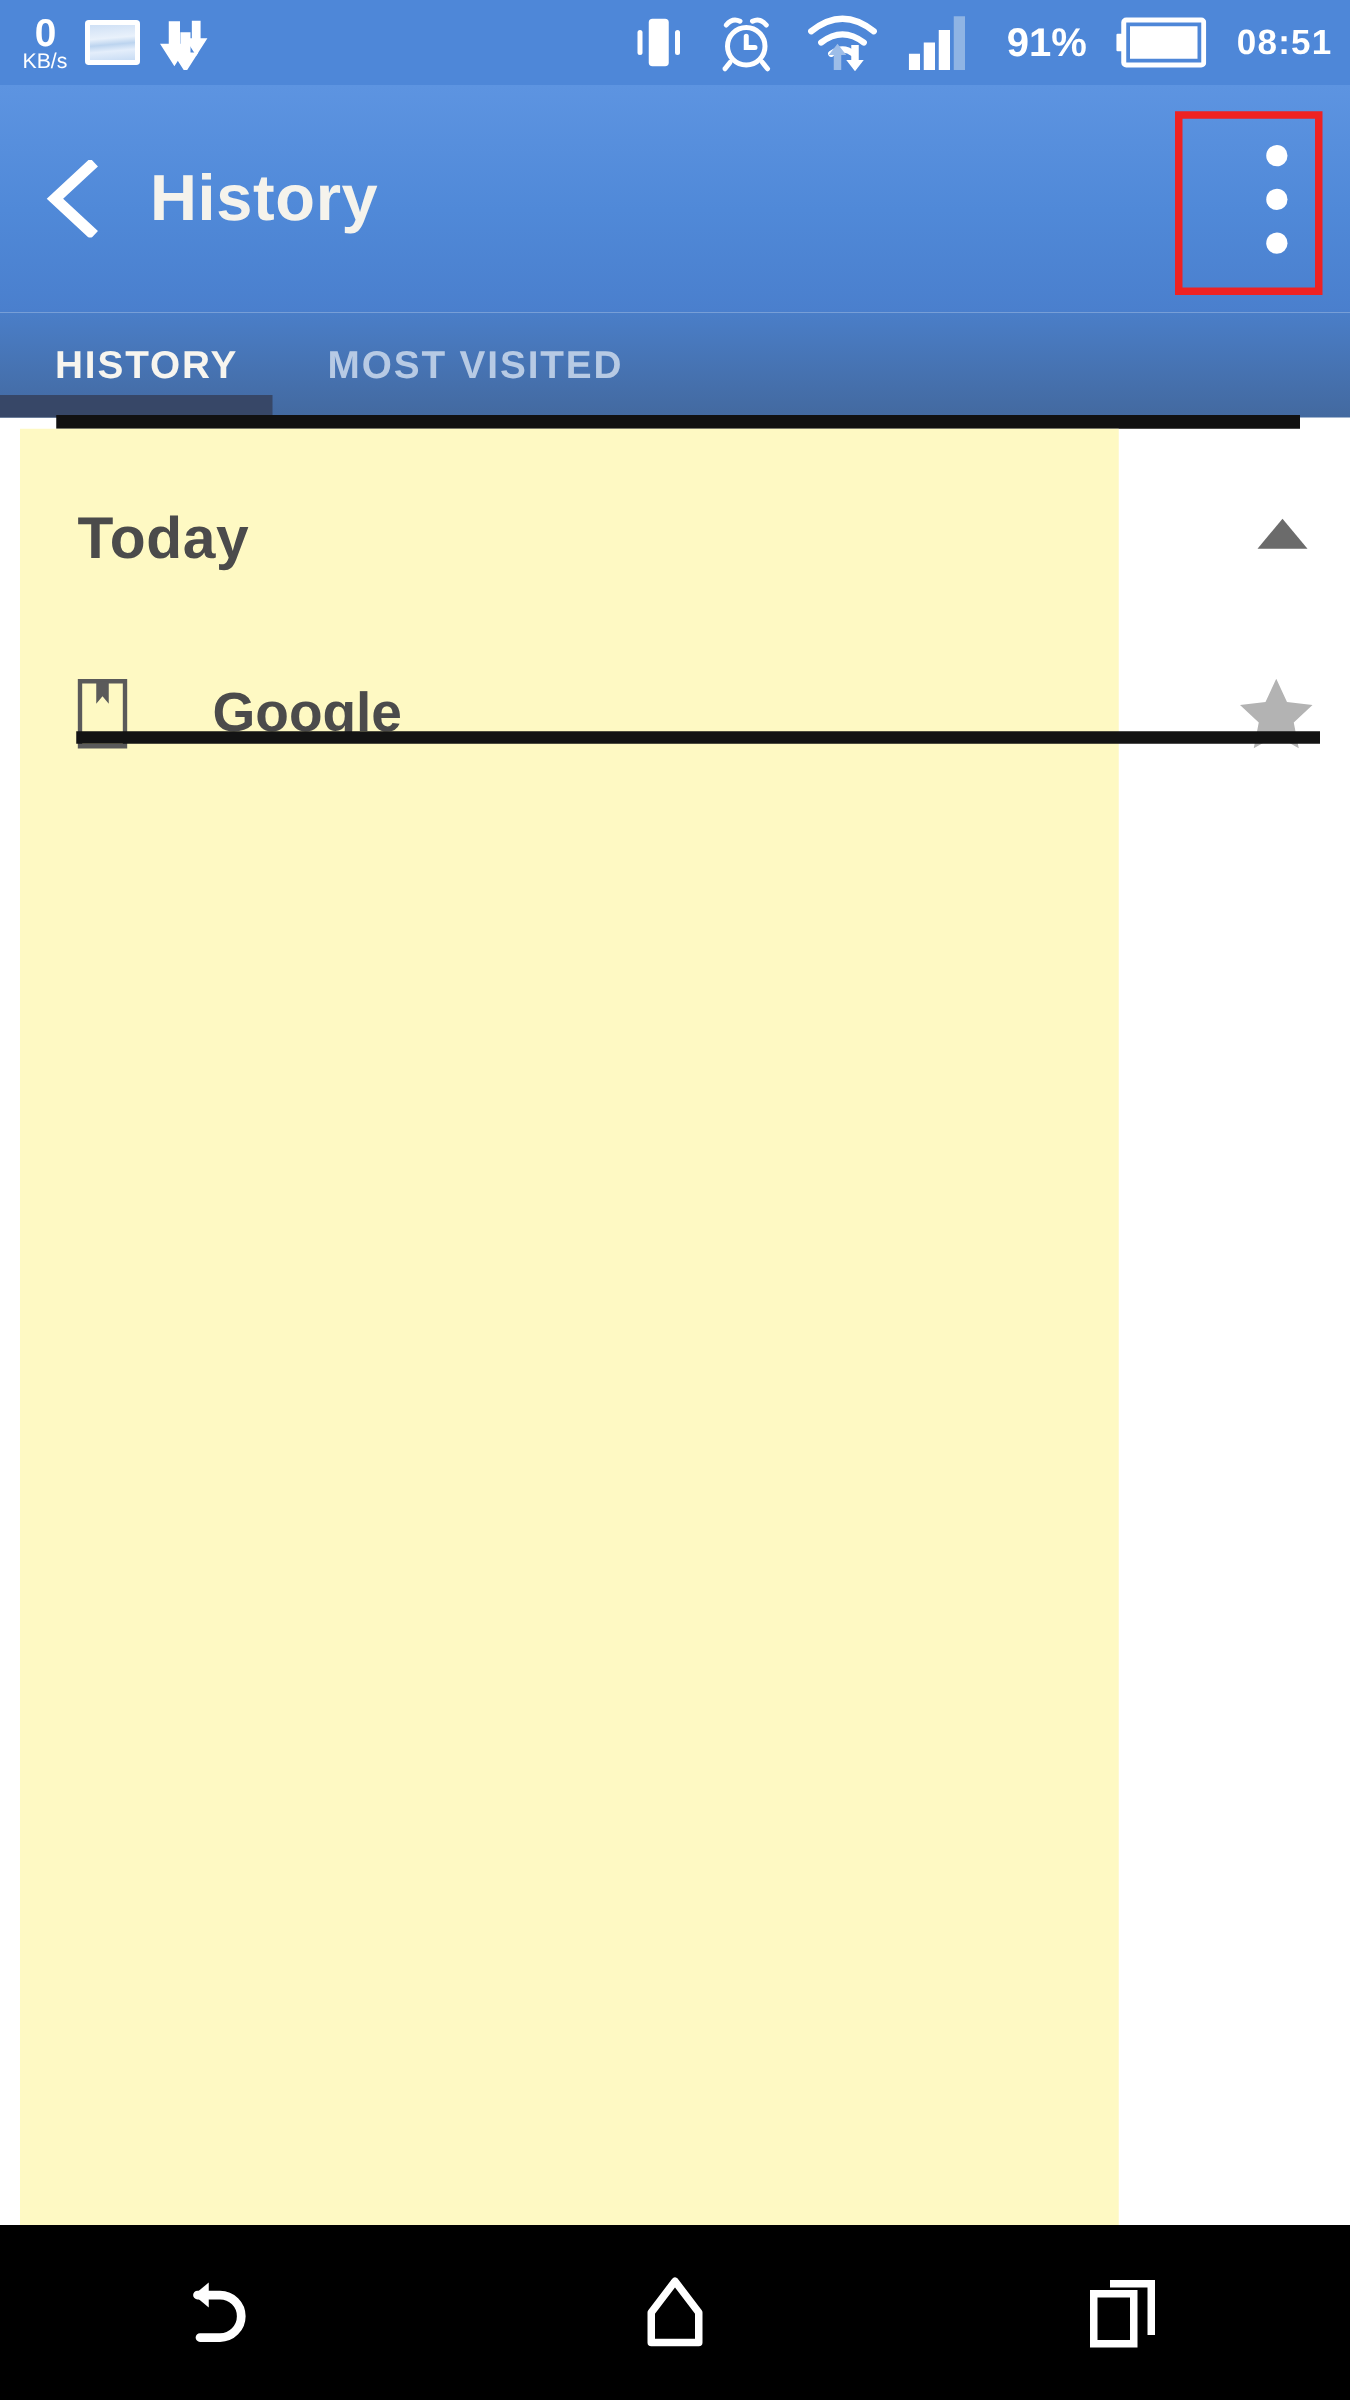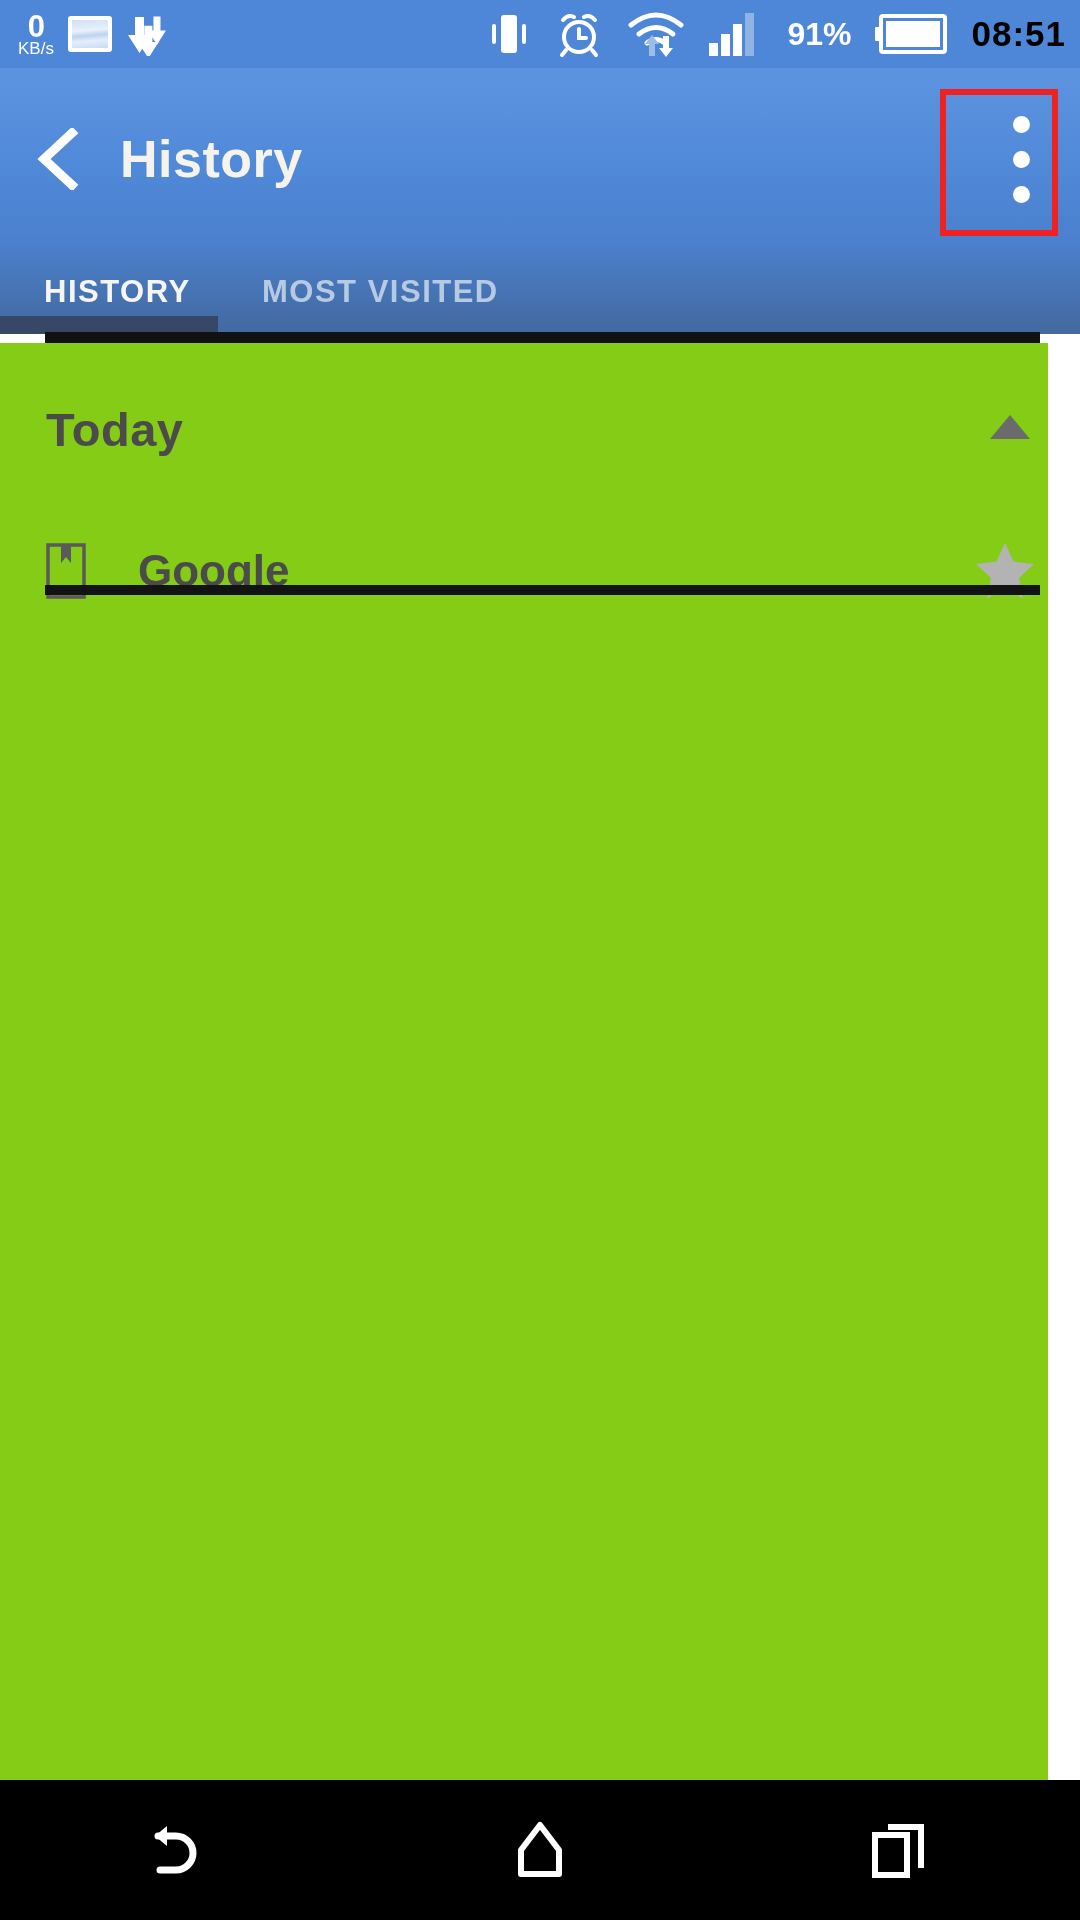--- a/index.html
+++ b/index.html
@@ -33,21 +33,21 @@
   .icon-img {
     width:44px; height:36px;
     border:4px solid #ffffff; border-radius:3px;
     background:linear-gradient(175deg,#cfe0f5 0%,#e9f1fb 38%,#bcd4ef 55%,#e4eefb 72%,#c8dcf4 100%);
   }
 
   .sb-icon { display:block; }
 
   .batt-pct { color:#fff; font-size:32px; font-weight:bold; letter-spacing:0px; }
 
-  .clock { color:#000000; font-size:35px; font-weight:bold; letter-spacing:1px; }
+  .clock { color:#ffffff; font-size:28px; font-weight:bold; letter-spacing:1px; }
 
   
   #app-bar {
     position:absolute; top:68px; left:0;
     width:1080px; height:182px;
     background:linear-gradient(to bottom,#5d94e1 0%,#5089d8 55%,#4a7fcd 100%);
     display:flex; align-items:center;
   }
   #back-button {
     width:118px; height:182px;
@@ -107,23 +107,23 @@
     background:#374767;
   }
   #tab-underline {
     position:absolute; top:332px; left:45px;
     width:995px; height:11px;
     background:#111111;
   }
 
   
   #content {
-    position:absolute; top:343px; left:0;
-    width:1048px; height:1437px;
-    background:#84cc16;
+    position:absolute; top:343px; left:16px;
+    width:879px; height:1437px;
+    background:#fef9c3;
   }
 
   #group-header {
     position:absolute; top:40px; left:0;
     width:1080px; height:92px;
     display:flex; align-items:center;
     cursor:pointer;
   }
   #group-title {
     margin-left:46px;
@@ -139,21 +139,21 @@
     position:absolute; top:162px; left:0;
     width:1080px; height:132px;
     display:flex; align-items:center;
     cursor:pointer;
   }
   #item-favicon {
     width:48px; margin-left:42px;
     display:flex; align-items:center; justify-content:center;
   }
   #item-text {
-    margin-left:48px;
+    margin-left:64px;
     display:flex; flex-direction:column;
     justify-content:center;
     gap:2px;
   }
   #item-title {
     font-size:44px; font-weight:bold;
     color:#4b4b4b; letter-spacing:0px;
     line-height:1.08;
   }
   #item-url {

